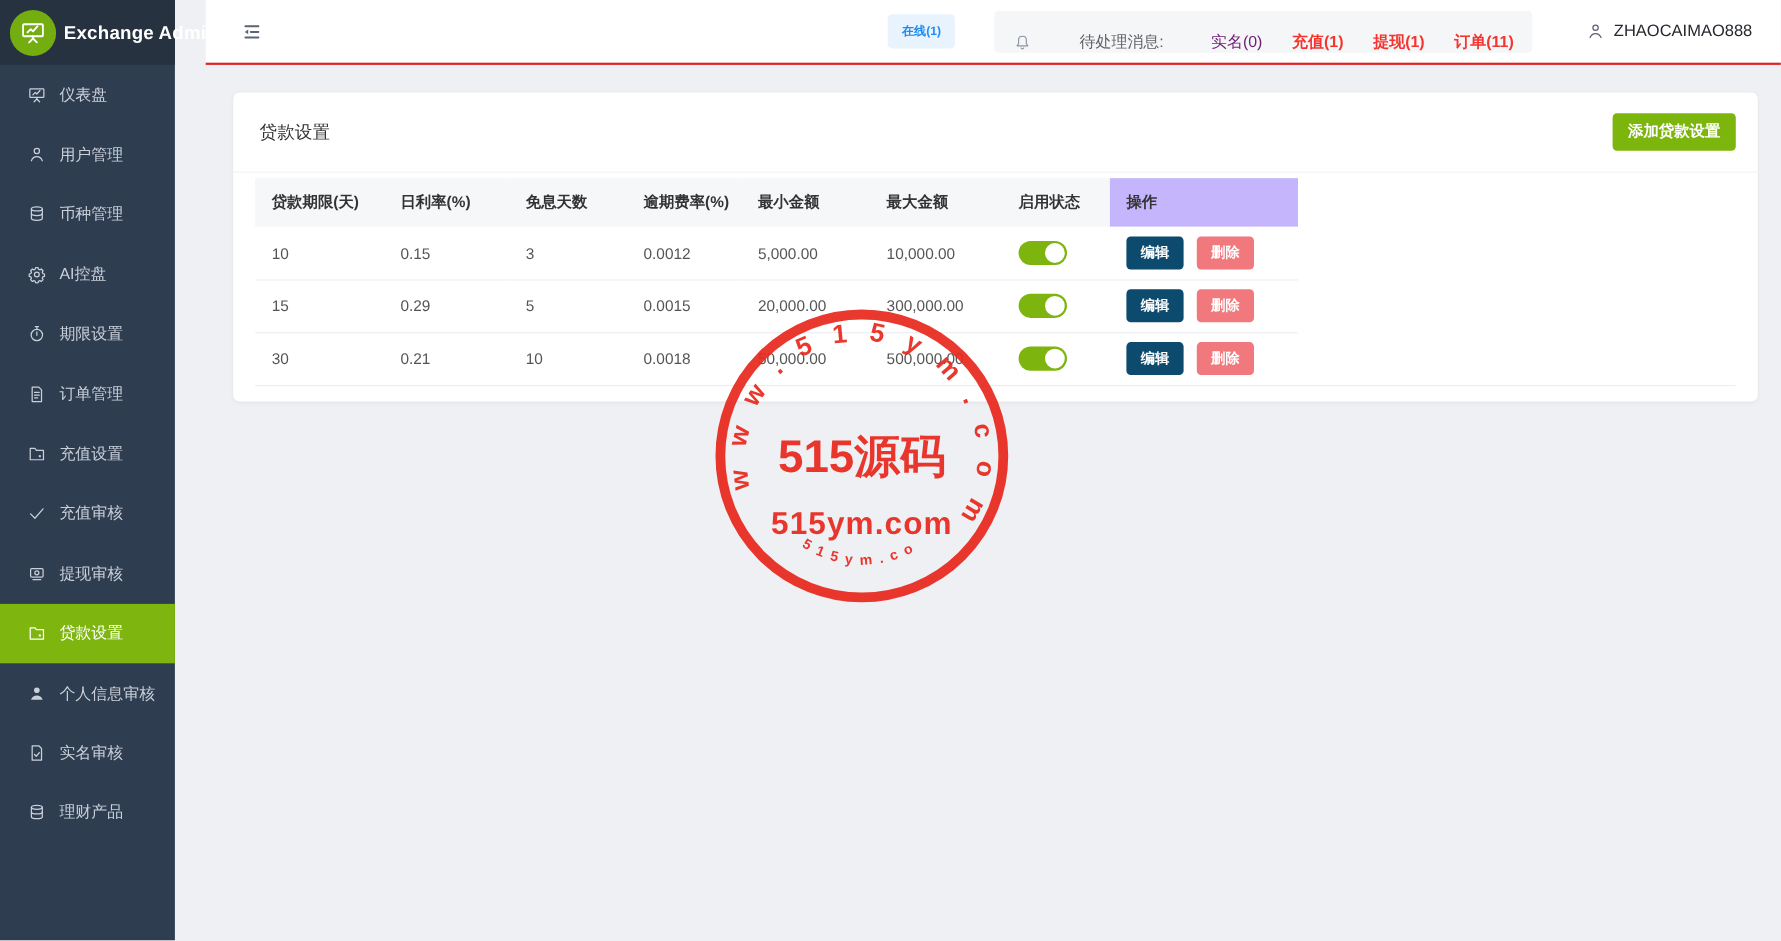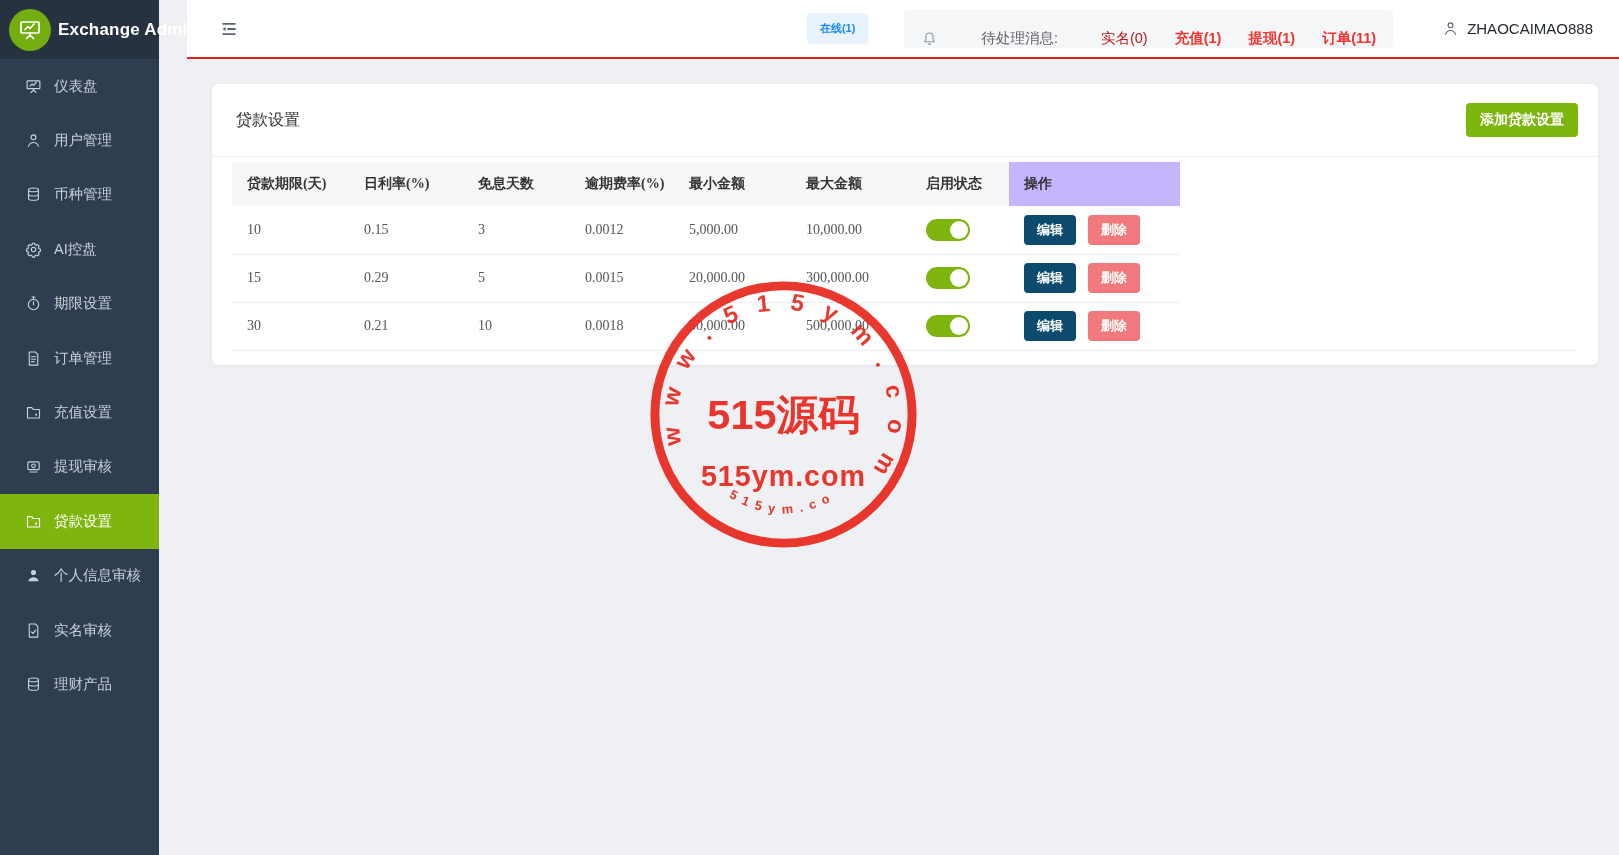--- a/index.html
+++ b/index.html
@@ -34,37 +34,37 @@
     background:#e8f3fe; color:#1d8cf0; font-size:11px; font-weight:bold;
     padding:8px 13px; border-radius:4px; cursor:pointer; white-space:nowrap;
   }
   .notif-pill {
     margin-left:36px; background:#f5f6f8; border-radius:4px; height:38px;
     display:flex; align-items:flex-end; padding:0 17px; gap:43px; white-space:nowrap;
   }
   .bell-icon svg { width:17px; height:18px; stroke:#8d949e; fill:none; stroke-width:1.5; stroke-linecap:round; stroke-linejoin:round; display:block; }
   .pending-label { color:#606266; font-size:14.5px; }
   .pend { font-size:14.5px; cursor:pointer; }
-  .pend.green { color:#b91c1c; }
+  .pend.green { color:#701a75; }
   .pend.red { color:#f5342e; font-weight:bold; }
   .user-box { margin-left:49px; display:flex; align-items:center; gap:8px; cursor:pointer; }
   .user-icon svg { width:17px; height:17px; stroke:#5b6372; fill:none; stroke-width:1.6; stroke-linecap:round; stroke-linejoin:round; display:block; }
   .username { color:#24292f; font-size:15px; }
 
   
   .content-card {
     position:absolute; left:212px; top:84px; width:1386px; background:#fff;
     border-radius:6px; box-shadow:0 1px 4px rgba(0,0,0,.05);
   }
   .card-header { height:73px; display:flex; align-items:center; justify-content:space-between;
     padding:0 20px 0 24px; border-bottom:1px solid #f0f1f3; }
   .card-title { font-size:16px; color:#303133; }
   .add-btn { background:#7cb50b; color:#fff; border:none; font-size:14px; font-weight:bold;
     padding:8px 14px; border-radius:4px; cursor:pointer; font-family:inherit; }
-  .card-body { padding:5px 20px 14px 20px;font-family:Liberation Serif, serif; }
+  .card-body { padding:5px 20px 14px 20px; }
   .table-wrap { border-bottom:1px solid #ebedf0; }
   table.loan-table { border-collapse:collapse; table-layout:fixed; width:948px; }
   .loan-table th { text-align:left; font-size:14px; color:#333; font-weight:bold;
     padding:13px 15px; background:#f6f7f9; white-space:nowrap; }
   .loan-table th:last-child { background:#c4b5fd; }
   .loan-table td { text-align:left; font-size:14px; color:#555; padding:0 15px; height:48px;
     border-bottom:1px solid #ebedf0; white-space:nowrap; }
   .loan-table tr:last-child td { border-bottom:none; }
 
   .toggle { display:inline-block; width:44px; height:22px; border-radius:11px; background:#dcdfe6;
@@ -158,20 +158,28 @@
        <span class="mi-label">订单管理</span>
      </div>
       <div class="menu-item">
        <span class="mi-icon">
           <svg viewBox="0 0 24 24">
             <path d="M3.5 5.2h6l2 2.5h9v12H3.5z"></path>
             <rect x="14.5" y="13.8" width="2.6" height="2.6" fill="currentColor" stroke="none"></rect>
           </svg>
         </span>
        <span class="mi-label">充值设置</span>
+     </div>
+      <div class="menu-item">
+       <span class="mi-icon">
+          <svg viewBox="0 0 24 24">
+            <path d="M4 13l5.5 5.5L20 6.5"></path>
+          </svg>
+        </span>
+       <span class="mi-label">充值审核</span>
      </div>
       <div class="menu-item">
        <span class="mi-icon">
           <svg viewBox="0 0 24 24">
             <rect x="4" y="5.5" width="16" height="11" rx="1.5"></rect>
             <circle cx="12" cy="11" r="2.6"></circle>
             <path d="M7 19.8h10"></path>
           </svg>
         </span>
        <span class="mi-label">提现审核</span>

